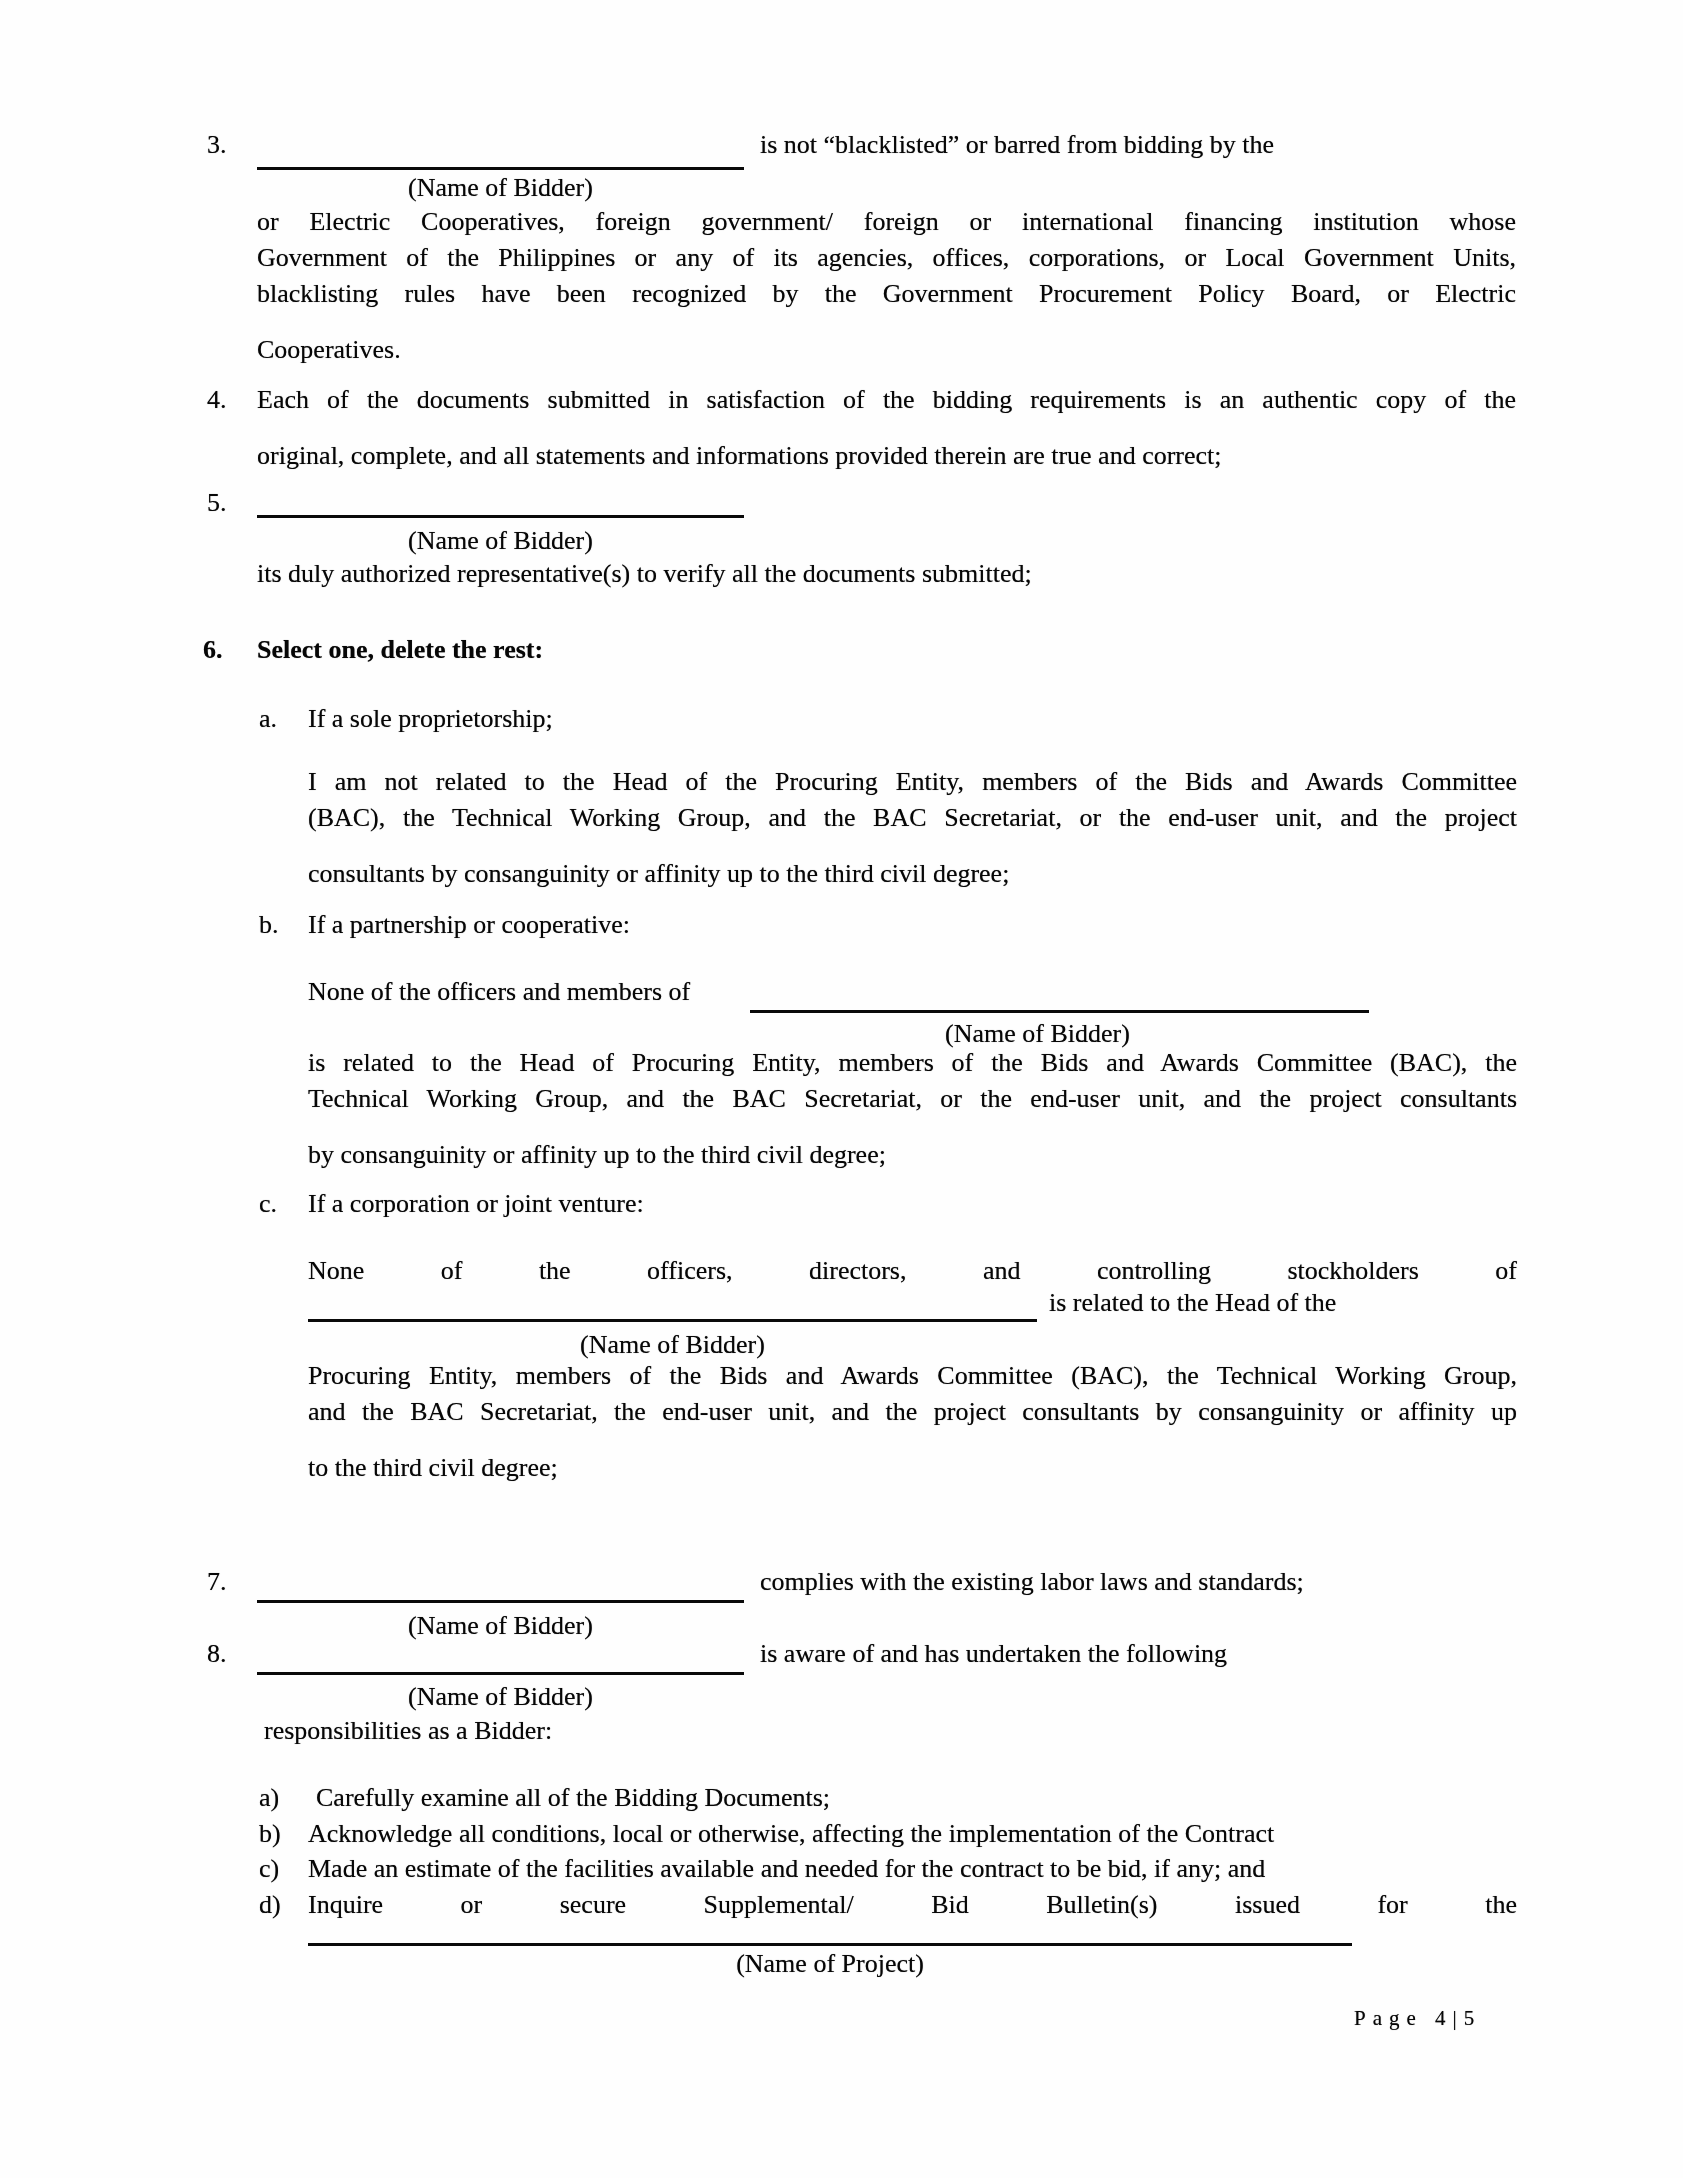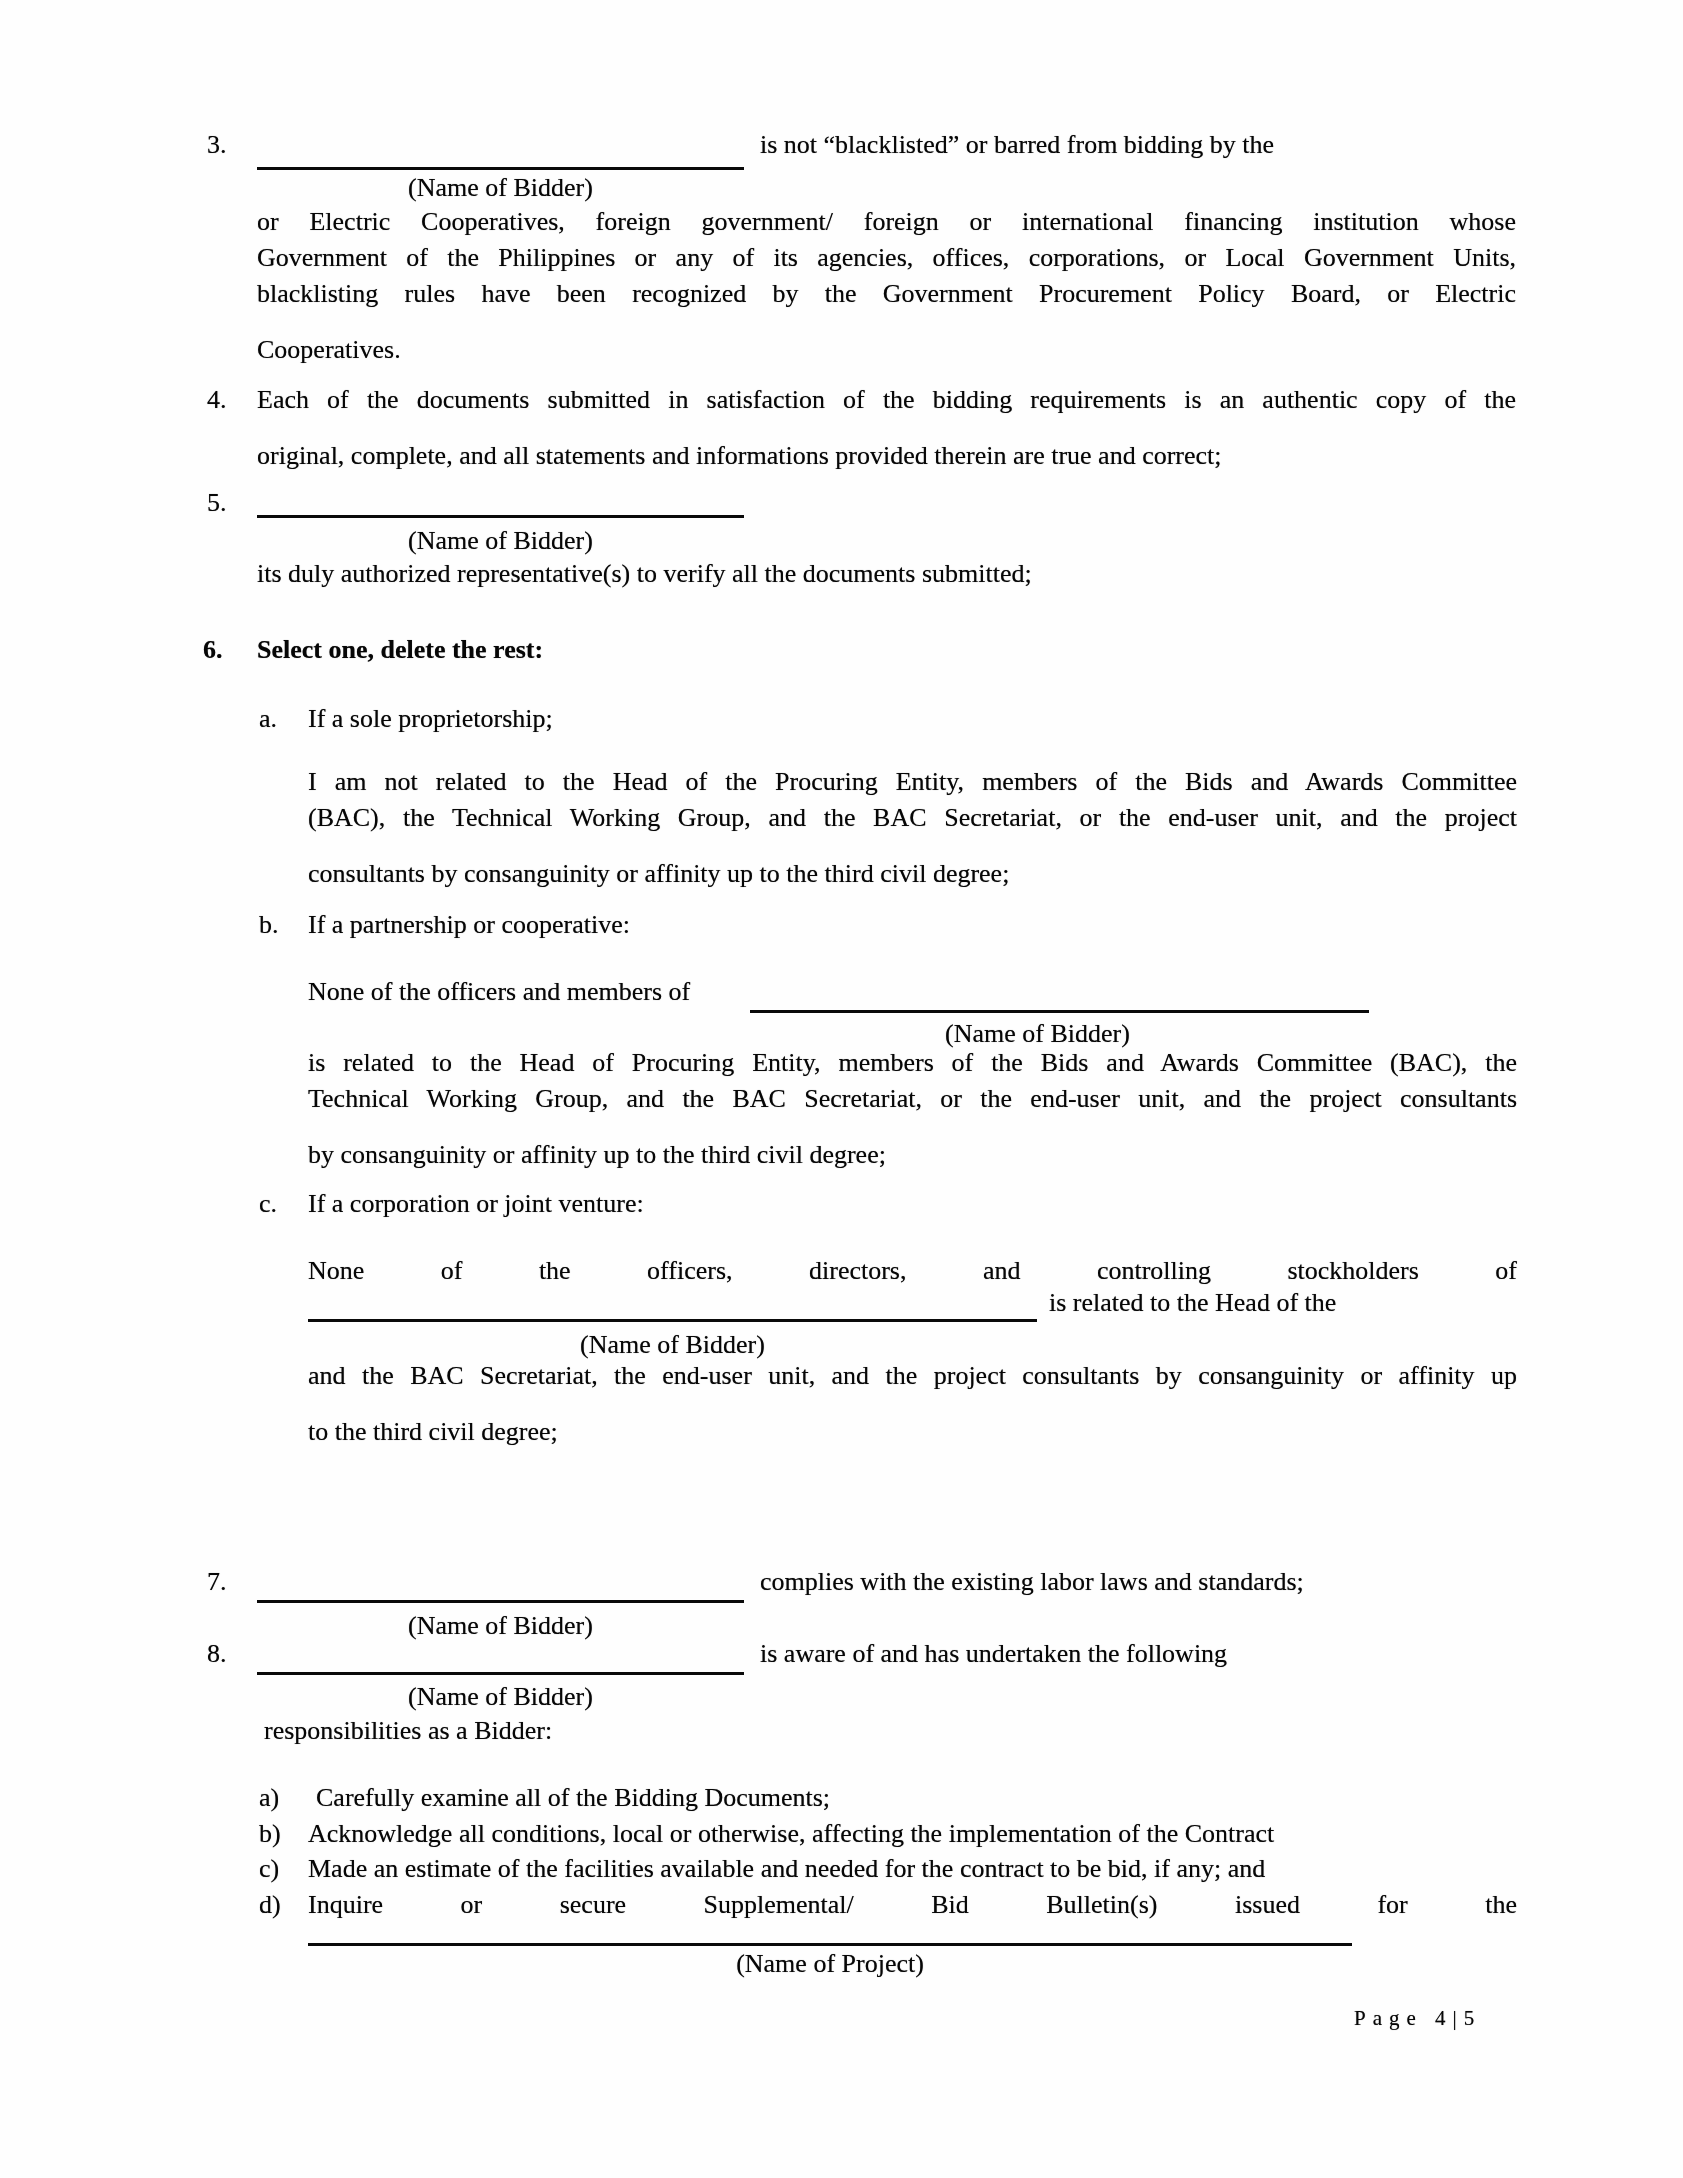--- a/index.html
+++ b/index.html
@@ -82,20 +82,21 @@
       <div class="jl">by consanguinity or affinity up to the third civil degree;</div>
     </div>
 
   <span class="t" style="left:259px; top:1186px;">c.</span>
   <span class="t" style="left:308px; top:1186px;">If a corporation or joint venture:</span>
   <div class="spread" style="left:308px; top:1253px; width:1209px;">None of the officers, directors, and controlling stockholders of</div>
   <div class="blank" style="left:308px; top:1285px; width:729px;"></div>
   <span class="t" style="left:1049px; top:1285px;">is related to the Head of the</span>
   <div class="lbl" style="left:308px; top:1327px; width:729px;">(Name of Bidder)</div>
   <div class="para" style="left:308px; top:1358px; width:1209px;">
+      <div class="jl">Procuring Entity, members of the Bids and Awards Committee (BAC), the Technical Working Group,</div>
       <div class="jl">and the BAC Secretariat, the end-user unit, and the project consultants by consanguinity or affinity up</div>
       <div class="jl">to the third civil degree;</div>
     </div>
 
   <span class="t" style="left:207px; top:1564px;">7.</span>
   <div class="blank" style="left:257px; top:1566px; width:487px;"></div>
   <span class="t" style="left:760px; top:1564px;">complies with the existing labor laws and standards;</span>
   <div class="lbl" style="left:257px; top:1608px; width:487px;">(Name of Bidder)</div>
 
   <span class="t" style="left:207px; top:1636px;">8.</span>

